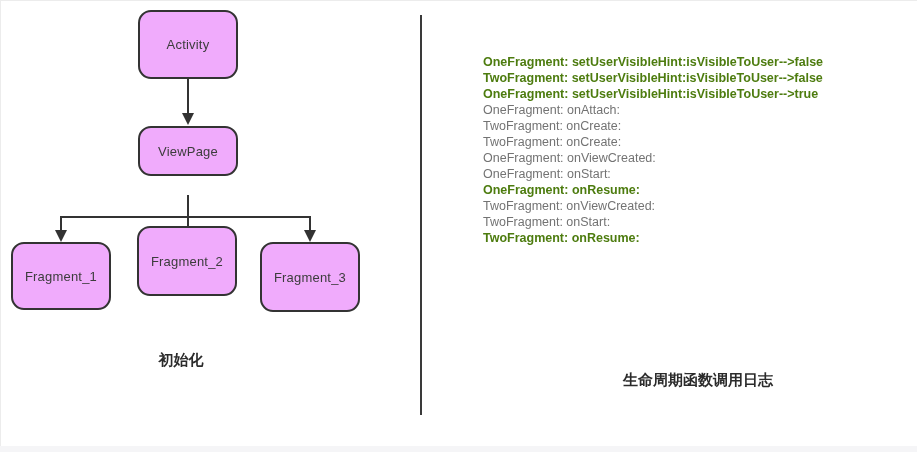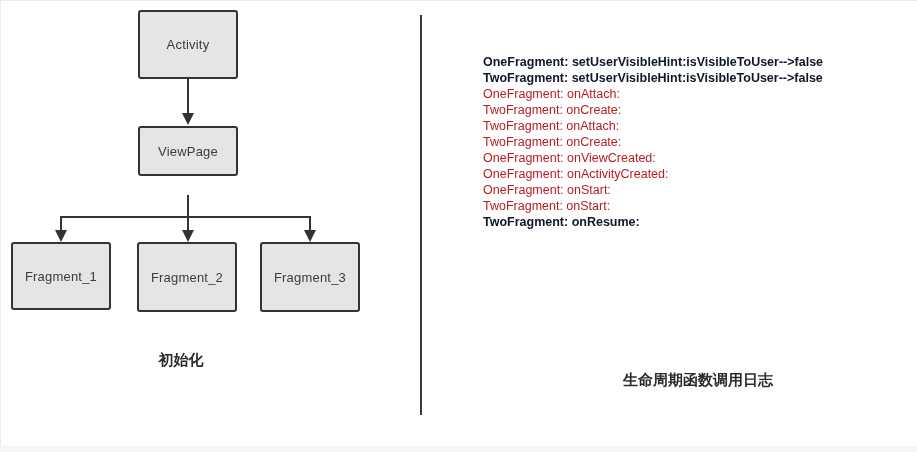--- a/index.html
+++ b/index.html
@@ -18,33 +18,33 @@
   
   .edge-top    { position: absolute; left: 0; top: 0; width: 917px; height: 1px; background: #ececec; }
   .edge-left   { position: absolute; left: 0; top: 0; width: 1px; height: 446px; background: #ececec; }
   .edge-bottom { position: absolute; left: 0; bottom: 0; width: 917px; height: 6px; background: #f5f5f7; }
 
   
   .node {
     position: absolute;
     box-sizing: border-box;
     border: 2px solid #333333;
-    border-radius: 3px;
-    background: #e5e5e5;
+    border-radius: 13px;
+    background: #f0abfc;
     display: flex;
     align-items: center;
     justify-content: center;
     color: #3c3c3c;
     font-size: 13px;
     letter-spacing: 0.2px;
   }
   .n-activity  { left: 138px; top: 10px;  width: 100px; height: 69px; }
   .n-viewpage  { left: 138px; top: 126px; width: 100px; height: 50px; }
   .n-frag1     { left: 11px;  top: 242px; width: 100px; height: 68px; }
-  .n-frag2     { left: 137px; top: 242px; width: 100px; height: 70px; }
+  .n-frag2     { left: 137px; top: 226px; width: 100px; height: 70px; }
   .n-frag3     { left: 260px; top: 242px; width: 100px; height: 70px; text-align: right; }
 
   .conn { position: absolute; background: #333333; }
   .v-act-vp   { left: 187px; top: 79px;  width: 2px; height: 36px; }
   .v-vp-bus   { left: 187px; top: 195px; width: 2px; height: 23px; }
   .h-bus      { left: 60px;  top: 216px; width: 251px; height: 2px; }
   .v-stub-1   { left: 60px;  top: 217px; width: 2px; height: 15px; }
   .v-stub-2   { left: 187px; top: 217px; width: 2px; height: 15px; }
   .v-stub-3   { left: 309px; top: 217px; width: 2px; height: 15px; }
 
@@ -79,23 +79,23 @@
   }
 
   
   .log-block {
     position: absolute;
     left: 483px; top: 54px;
     font-size: 12.5px;
     line-height: 16px;
     white-space: nowrap;
   }
-  .log-line { color: #b91c1c; }
+  .log-line { color: #737373; }
   .log-line[data-variant="highlight"] {
-    color: #0f172a;
+    color: #4d7c0f;
     font-weight: 700;
   }
 </style>
 </head>
 <body>
 
 <div id="stage">
 
   <div class="edge-top"></div>
   <div class="edge-left"></div>
@@ -133,26 +133,27 @@
     </div>
 
     <div class="caption cap-left">初始化</div>
   </div>
 
   <div class="divider"></div>
 
   <div class="log-block">
     <div class="log-line" data-variant="highlight">OneFragment: setUserVisibleHint:isVisibleToUser--&gt;false</div>
     <div class="log-line" data-variant="highlight">TwoFragment: setUserVisibleHint:isVisibleToUser--&gt;false</div>
+    <div class="log-line" data-variant="highlight">OneFragment: setUserVisibleHint:isVisibleToUser--&gt;true</div>
     <div class="log-line" data-variant="normal">OneFragment: onAttach:</div>
     <div class="log-line" data-variant="normal">TwoFragment: onCreate:</div>
-    <div class="log-line" data-variant="normal">TwoFragment: onAttach:</div>
     <div class="log-line" data-variant="normal">TwoFragment: onCreate:</div>
     <div class="log-line" data-variant="normal">OneFragment: onViewCreated:</div>
-    <div class="log-line" data-variant="normal">OneFragment: onActivityCreated:</div>
     <div class="log-line" data-variant="normal">OneFragment: onStart:</div>
+    <div class="log-line" data-variant="highlight">OneFragment: onResume:</div>
+    <div class="log-line" data-variant="normal">TwoFragment: onViewCreated:</div>
     <div class="log-line" data-variant="normal">TwoFragment: onStart:</div>
     <div class="log-line" data-variant="highlight">TwoFragment: onResume:</div>
   </div>
 
   <div class="caption cap-right">生命周期函数调用日志</div>
 
 </div>
 
 </body></html>

